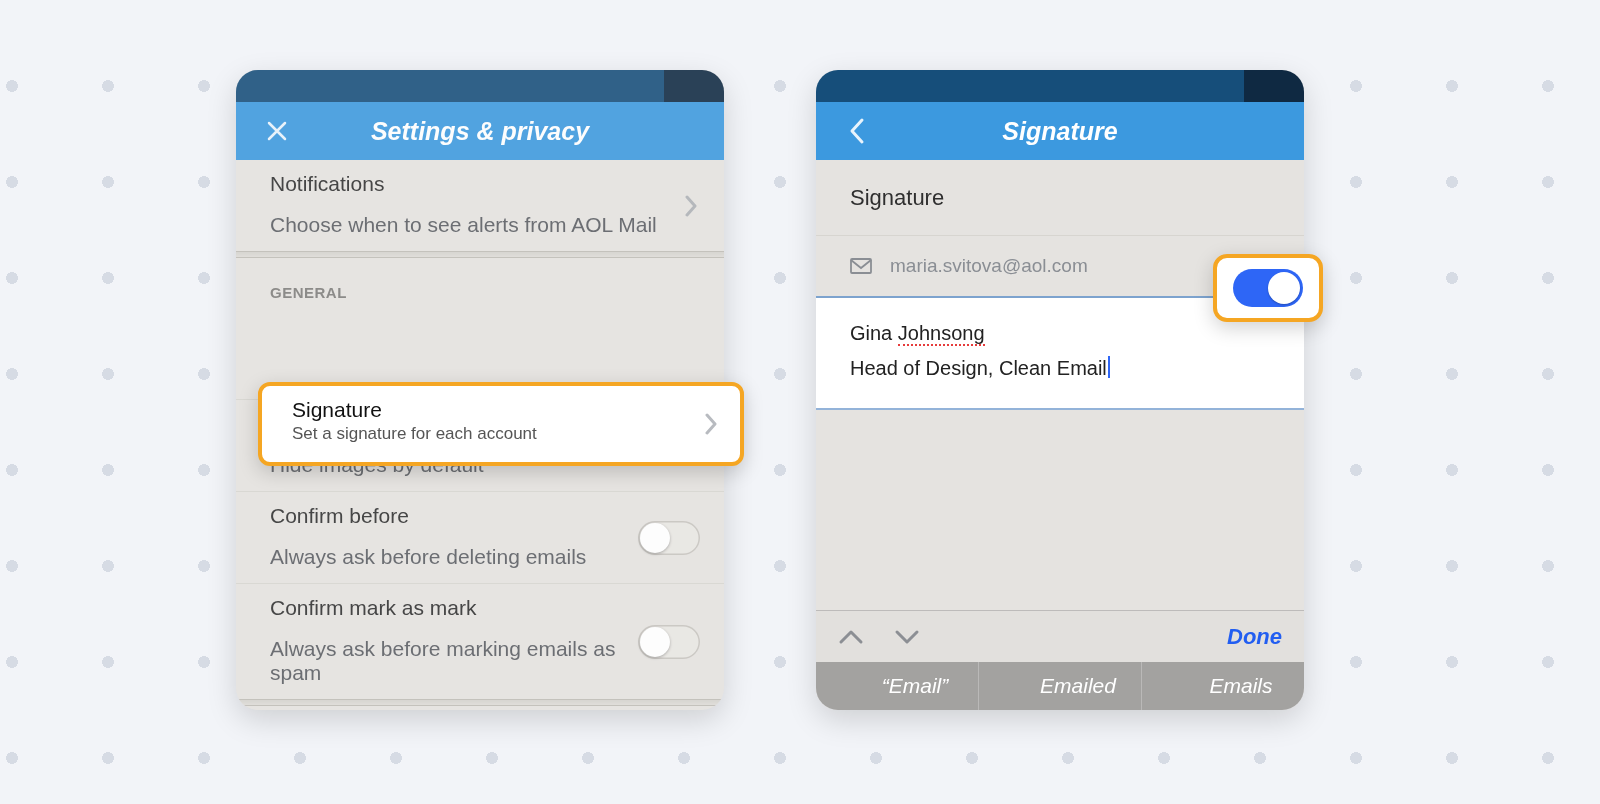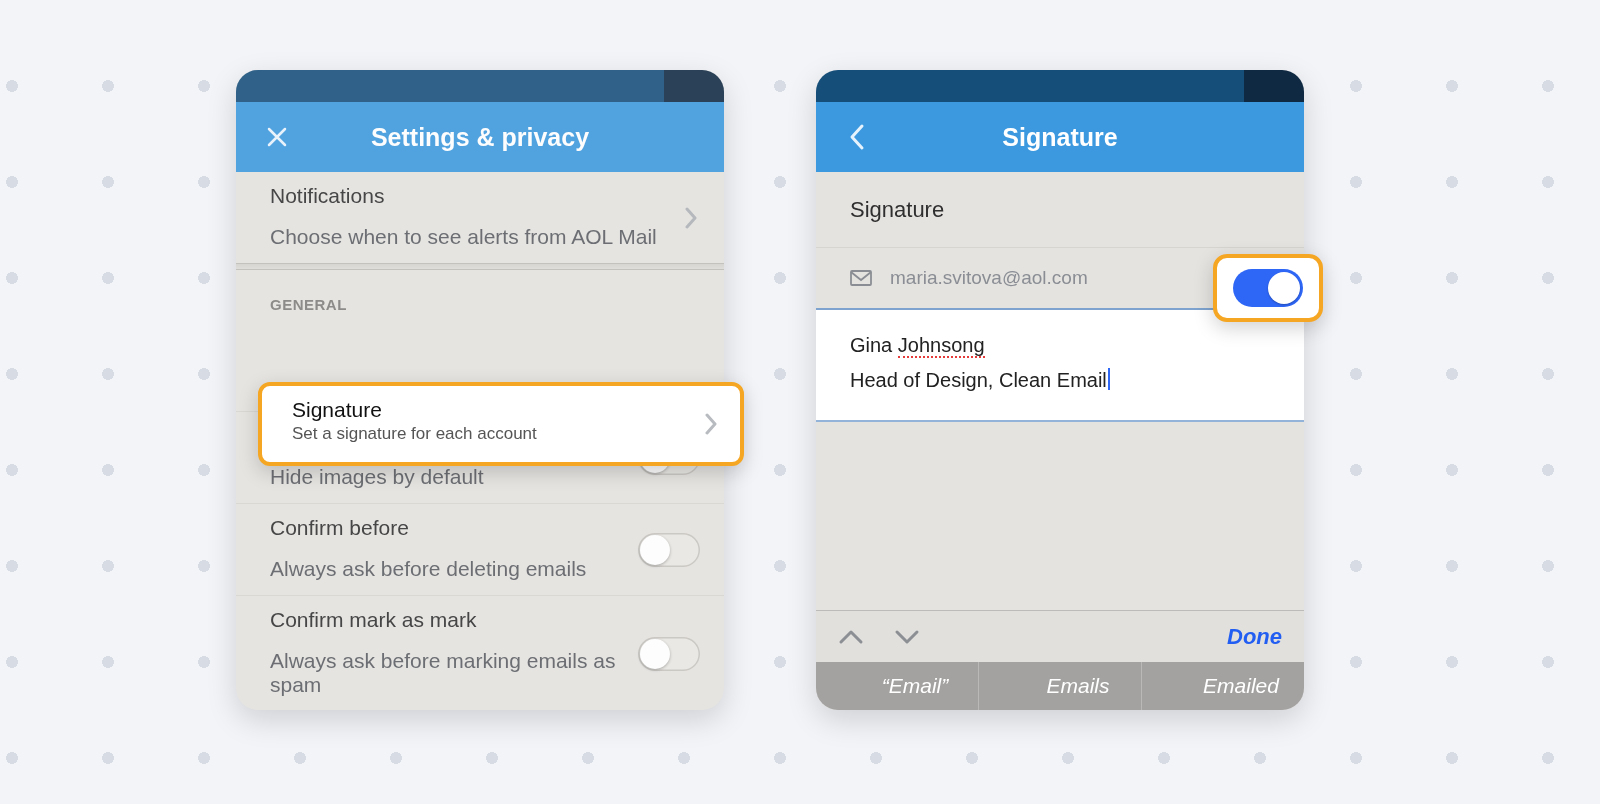--- a/index.html
+++ b/index.html
@@ -48,23 +48,23 @@
   }
   .phone-left{left:236px;top:70px;}
   .phone-right{left:816px;top:70px;}
 
   
   .statusbar{height:32px;display:flex;}
   .sb-blue{flex:1;background:var(--header-blue-dark);}
   .sb-dark{width:60px;background:var(--header-darkest);}
 
   .navbar{
-    height:70px;background:var(--header-blue);
+    height:58px;background:var(--header-blue);
     display:flex;align-items:center;justify-content:center;
-    position:relative;color:#fff;
+    position:relative;color:#fff;font-style:italic;
   }
   .nav-title{font-size:25px;font-weight:600;}
   .nav-btn{
     position:absolute;left:18px;top:0;height:100%;width:46px;
     display:flex;align-items:center;justify-content:center;
     cursor:pointer;
   }
   .nav-btn svg{stroke:#e7f3fc;}
 
   
@@ -299,21 +299,21 @@
             <path d="M3 14 L13 4 L23 14"></path>
           </svg>
         <svg width="26" height="18" viewBox="0 0 26 18" fill="none" stroke-width="3" stroke-linecap="round" stroke-linejoin="round">
             <path d="M3 4 L13 14 L23 4"></path>
           </svg>
       </div>
       <div class="done">Done</div>
     </div>
     <div class="kb-suggest">
       <div class="sugg">“Email”</div>
+      <div class="sugg">Emailed</div>
       <div class="sugg">Emails</div>
-      <div class="sugg">Emailed</div>
     </div>
   </div>
 </div>
 
 <div class="hl-toggle">
   <div class="toggle-on"></div>
 </div>
 
 </body></html>

